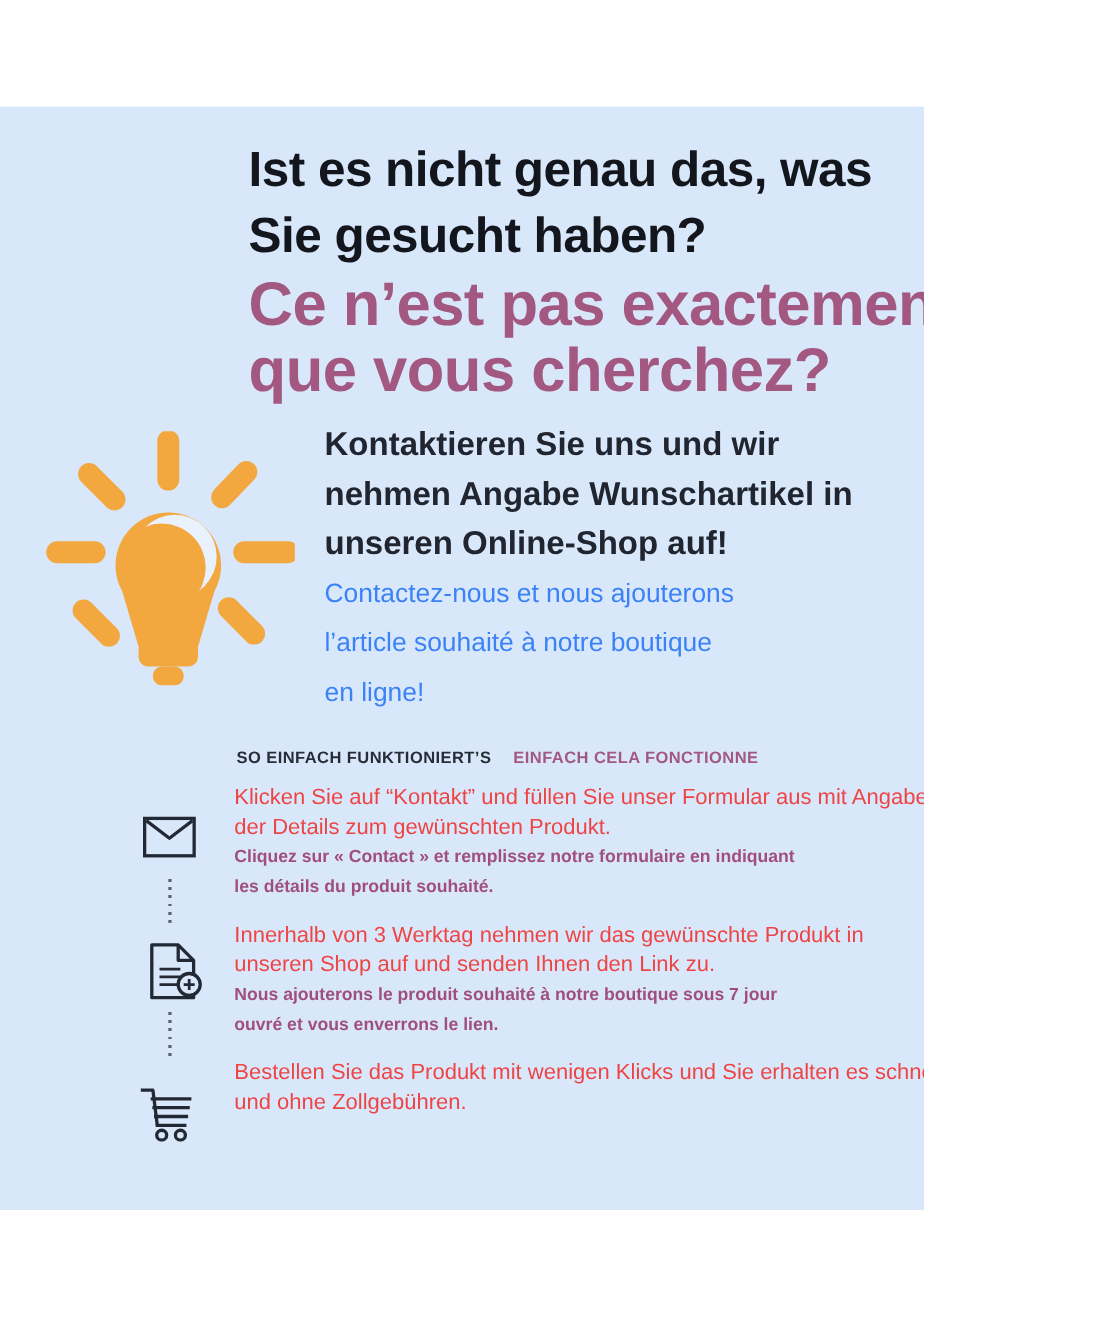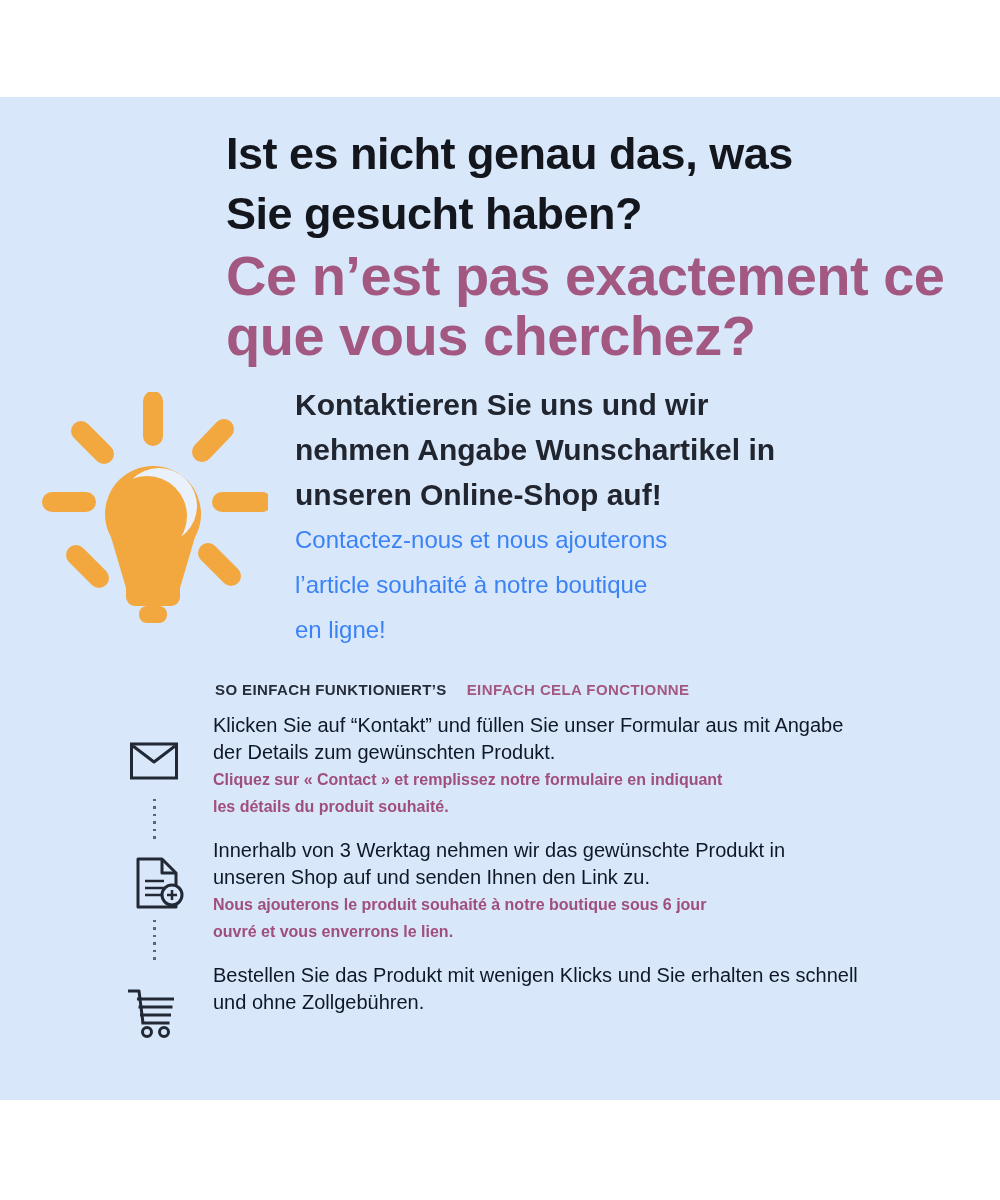--- a/index.html
+++ b/index.html
@@ -1,19 +1,19 @@
 <!DOCTYPE html>
 <html><head>
 <meta charset="utf-8">
 <style>
   html, body { margin: 0; padding: 0; }
   body { font-family: "Liberation Sans", sans-serif; background: #ffffff; }
   .page {
     position: relative;
-    width: 1000px;
+    width: 840px;
     height: 1200px;
     background: #ffffff;
     overflow: hidden;
   }
   .panel {
     position: absolute;
     left: 0; top: 97px;
     width: 1000px; height: 1003px;
     background: #D8E8FA;
   }
@@ -44,21 +44,21 @@
     display: flex; gap: 20px; align-items: flex-end;
   }
   .how-header-de { font-size: 15px; font-weight: 700; letter-spacing: 0.4px; color: #262C38; }
   .how-header-fr { font-size: 15px; font-weight: 700; letter-spacing: 0.4px; color: #A25880; }
 
   
   .step-text { position: absolute; left: 213px; width: 730px; }
   .step-1 { top: 712px; }
   .step-2 { top: 837px; }
   .step-3 { top: 962px; }
-  .step-de { font-size: 20px; font-weight: 400; line-height: 27px; color: #0f172a; }
+  .step-de { font-size: 20px; font-weight: 400; line-height: 27px; color: #ef4444; }
   .step-fr { font-size: 16px; font-weight: 700; line-height: 27px; color: #A04E7E; }
 
   .step-icon { position: absolute; }
   .icon-envelope { left: 129px; top: 741px; }
   .icon-document { left: 130px; top: 856px; }
   .icon-cart { left: 124px; top: 984px; }
 
   .connector {
     position: absolute; left: 153px; width: 3px;
     background: repeating-linear-gradient(to bottom,
@@ -131,21 +131,21 @@
     <line x1="15" y1="25" x2="34" y2="25" stroke="#222834" stroke-width="2.5"></line>
     <line x1="15" y1="32" x2="34" y2="32" stroke="#222834" stroke-width="2.5"></line>
     <line x1="15" y1="39" x2="34" y2="39" stroke="#222834" stroke-width="2.5"></line>
     <circle cx="42" cy="39" r="10" fill="#D8E8FA" stroke="#222834" stroke-width="3"></circle>
     <line x1="42" y1="34" x2="42" y2="44" stroke="#222834" stroke-width="2.5"></line>
     <line x1="37" y1="39" x2="47" y2="39" stroke="#222834" stroke-width="2.5"></line>
   </svg>
   <div class="step-text step-2">
     <div class="step-de preline">Innerhalb von 3 Werktag nehmen wir das gewünschte Produkt in
 unseren Shop auf und senden Ihnen den Link zu.</div>
-    <div class="step-fr preline">Nous ajouterons le produit souhaité à notre boutique sous 6 jour
+    <div class="step-fr preline">Nous ajouterons le produit souhaité à notre boutique sous 7 jour
 ouvré et vous enverrons le lien.</div>
   </div>
 
   <div class="connector connector-2"></div>
 
   <svg class="step-icon icon-cart" width="54" height="54" viewBox="0 0 54 54" aria-hidden="true">
     <polyline points="4,7 15,7 19,39" fill="none" stroke="#222834" stroke-width="3" stroke-linejoin="round"></polyline>
     <line x1="13" y1="15" x2="50" y2="15" stroke="#222834" stroke-width="3"></line>
     <line x1="14.5" y1="23" x2="48.5" y2="23" stroke="#222834" stroke-width="3"></line>
     <line x1="16" y1="31" x2="47" y2="31" stroke="#222834" stroke-width="3"></line>

